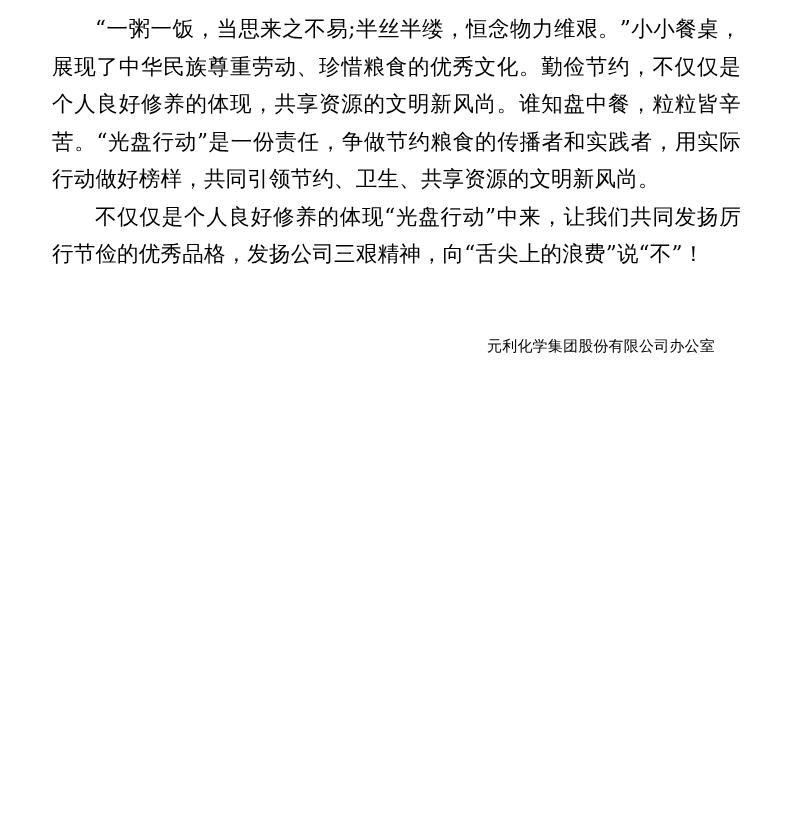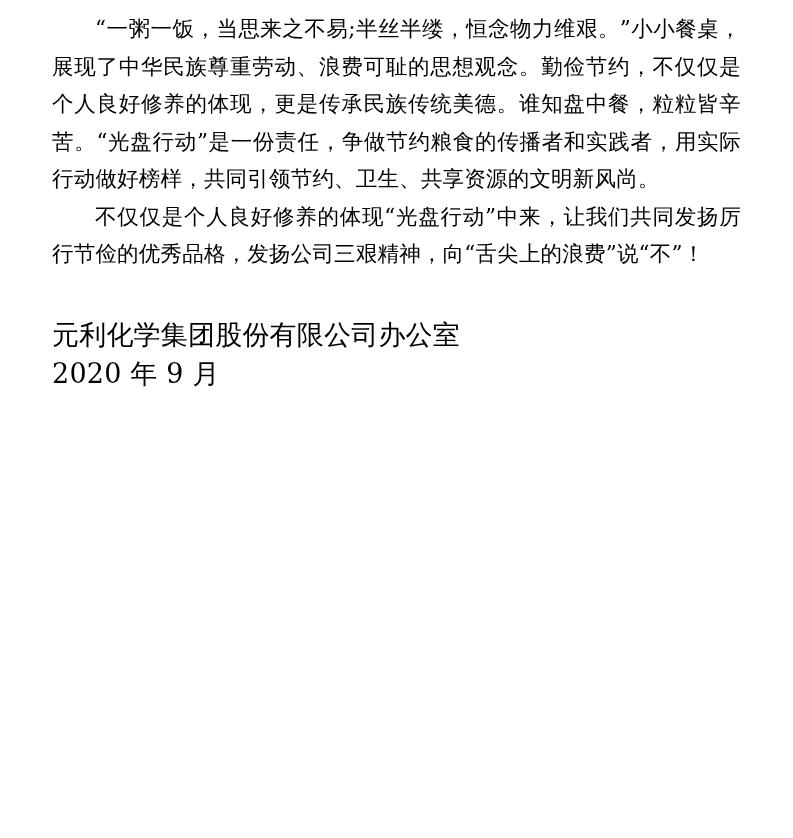--- a/index.html
+++ b/index.html
@@ -28,41 +28,40 @@
     text-align: justify;
     text-justify: inter-ideograph;
   }
   .para {
     margin: 0;
     text-indent: 2em;
     text-align: justify;
     text-justify: inter-ideograph;
   }
   .signature-block {
-    margin-top: 42px;
-    text-align: left;
-    font-size: 27px;
+    margin-top: 54px;
+    text-align: right;
+    font-size: 15px;
     line-height: 39px;
   }
   .sign-line {
     display: block;
     padding-right: 26px;
   }
   .sign-line.date {
     padding-right: 52px;
   }
 </style>
 </head>
 <body>
 
 <div class="page">
   <div class="doc-body">
 
-    <p class="para">“一粥一饭，当思来之不易;半丝半缕，恒念物力维艰。”小小餐桌，展现了中华民族尊重劳动、浪费可耻的思想观念。勤俭节约，不仅仅是个人良好修养的体现，更是传承民族传统美德。谁知盘中餐，粒粒皆辛苦。“光盘行动”是一份责任，争做节约粮食的传播者和实践者，用实际行动做好榜样，共同引领节约、卫生、共享资源的文明新风尚。</p>
+    <p class="para">“一粥一饭，当思来之不易;半丝半缕，恒念物力维艰。”小小餐桌，展现了中华民族尊重劳动、珍惜粮食的优秀文化。勤俭节约，不仅仅是个人良好修养的体现，共享资源的文明新风尚。谁知盘中餐，粒粒皆辛苦。“光盘行动”是一份责任，争做节约粮食的传播者和实践者，用实际行动做好榜样，共同引领节约、卫生、共享资源的文明新风尚。</p>
     <p class="para">不仅仅是个人良好修养的体现“光盘行动”中来，让我们共同发扬厉行节俭的优秀品格，发扬公司三艰精神，向“舌尖上的浪费”说“不”！</p>
 
     <div class="signature-block">
       <span class="sign-line">元利化学集团股份有限公司办公室</span>
-      <span class="sign-line date">2020 年 9 月</span>
     </div>
 
   </div>
 </div>
 
 </body></html>

